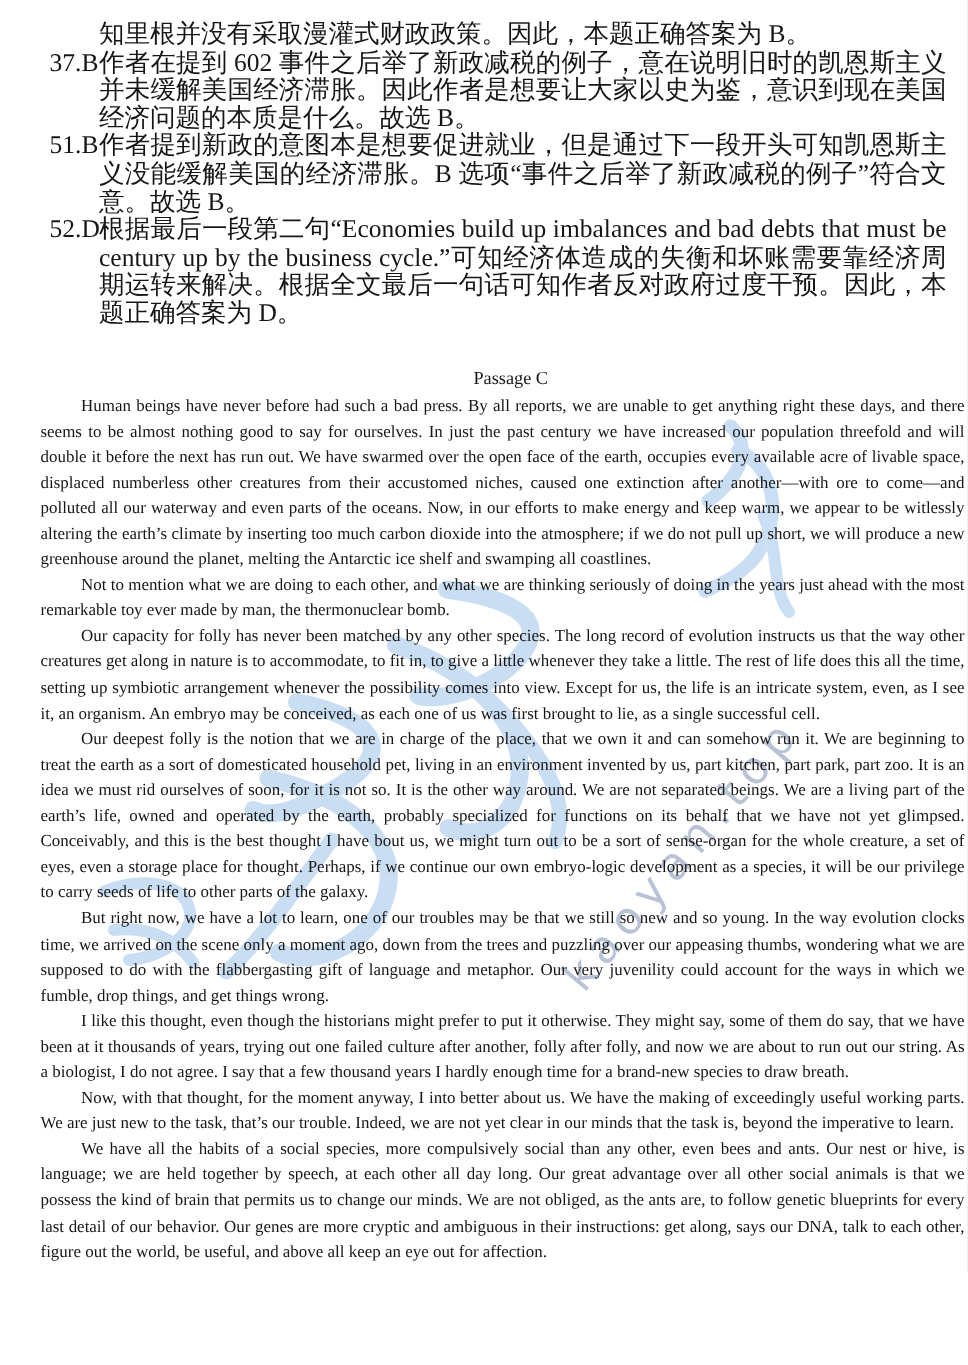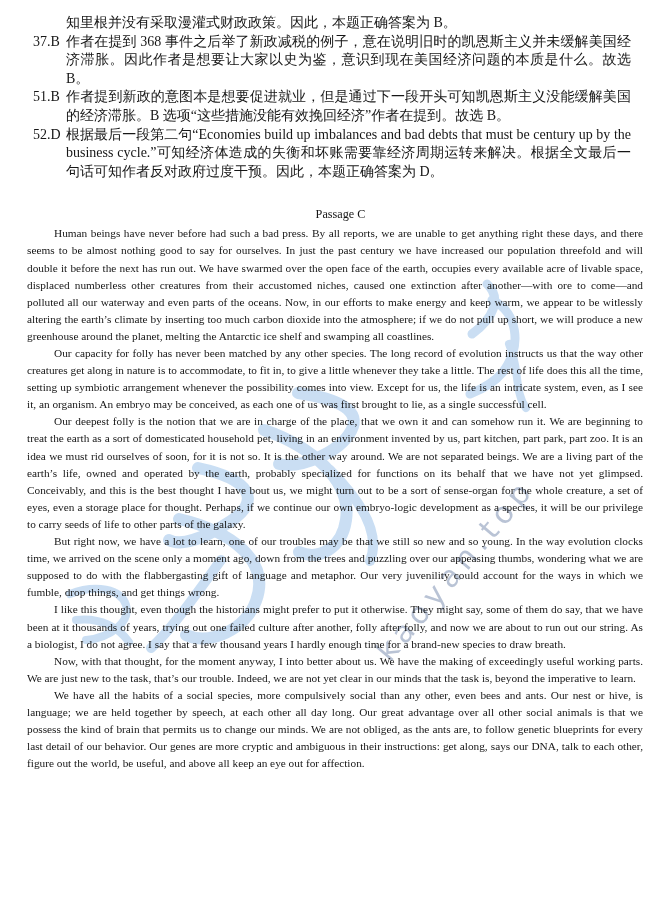--- a/index.html
+++ b/index.html
@@ -37,21 +37,21 @@
   }
   .content {
     position: relative;
     z-index: 2;
   }
   .answers {
     margin: 14px 14px 0 33px;
   }
   .answer-item {
     display: flex;
-    font-size: 14px;
+    font-size: 17px;
     line-height: 18.6px;
   }
   .answer-num {
     flex: 0 0 33px;
     width: 33px;
   }
   .answer-text {
     flex: 1;
     text-align: justify;
     text-align-last: left;
@@ -103,36 +103,37 @@
 
   <div class="content">
 
     <section class="answers">
       <div class="answer-item">
         <span class="answer-num"></span>
         <span class="answer-text">知里根并没有采取漫灌式财政政策。因此，本题正确答案为 B。</span>
       </div>
       <div class="answer-item">
         <span class="answer-num">37.B</span>
-        <span class="answer-text">作者在提到 368 事件之后举了新政减税的例子，意在说明旧时的凯恩斯主义并未缓解美国经济滞胀。因此作者是想要让大家以史为鉴，意识到现在美国经济问题的本质是什么。故选 B。</span>
+        <span class="answer-text">作者在提到 602 事件之后举了新政减税的例子，意在说明旧时的凯恩斯主义并未缓解美国经济滞胀。因此作者是想要让大家以史为鉴，意识到现在美国经济问题的本质是什么。故选 B。</span>
       </div>
       <div class="answer-item">
         <span class="answer-num">51.B</span>
-        <span class="answer-text">作者提到新政的意图本是想要促进就业，但是通过下一段开头可知凯恩斯主义没能缓解美国的经济滞胀。B 选项“这些措施没能有效挽回经济”作者在提到。故选 B。</span>
+        <span class="answer-text">作者提到新政的意图本是想要促进就业，但是通过下一段开头可知凯恩斯主义没能缓解美国的经济滞胀。B 选项“事件之后举了新政减税的例子”符合文意。故选 B。</span>
       </div>
       <div class="answer-item">
         <span class="answer-num">52.D</span>
         <span class="answer-text">根据最后一段第二句“Economies build up imbalances and bad debts that must be century up by the business cycle.”可知经济体造成的失衡和坏账需要靠经济周期运转来解决。根据全文最后一句话可知作者反对政府过度干预。因此，本题正确答案为 D。</span>
       </div>
     </section>
 
     <h3 class="passage-heading">Passage C</h3>
 
     <section class="passage">
       <p class="para">Human beings have never before had such a bad press. By all reports, we are unable to get anything right these days, and there seems to be almost nothing good to say for ourselves. In just the past century we have increased our population threefold and will double it before the next has run out. We have swarmed over the open face of the earth, occupies every available acre of livable space, displaced numberless other creatures from their accustomed niches, caused one extinction after another—with ore to come—and polluted all our waterway and even parts of the oceans. Now, in our efforts to make energy and keep warm, we appear to be witlessly altering the earth’s climate by inserting too much carbon dioxide into the atmosphere; if we do not pull up short, we will produce a new greenhouse around the planet, melting the Antarctic ice shelf and swamping all coastlines.</p>
+      <p class="para">Not to mention what we are doing to each other, and what we are thinking seriously of doing in the years just ahead with the most remarkable toy ever made by man, the thermonuclear bomb.</p>
       <p class="para">Our capacity for folly has never been matched by any other species. The long record of evolution instructs us that the way other creatures get along in nature is to accommodate, to fit in, to give a little whenever they take a little. The rest of life does this all the time, setting up symbiotic arrangement whenever the possibility comes into view. Except for us, the life is an intricate system, even, as I see it, an organism. An embryo may be conceived, as each one of us was first brought to lie, as a single successful cell.</p>
       <p class="para">Our deepest folly is the notion that we are in charge of the place, that we own it and can somehow run it. We are beginning to treat the earth as a sort of domesticated household pet, living in an environment invented by us, part kitchen, part park, part zoo. It is an idea we must rid ourselves of soon, for it is not so. It is the other way around. We are not separated beings. We are a living part of the earth’s life, owned and operated by the earth, probably specialized for functions on its behalf that we have not yet glimpsed. Conceivably, and this is the best thought I have bout us, we might turn out to be a sort of sense-organ for the whole creature, a set of eyes, even a storage place for thought. Perhaps, if we continue our own embryo-logic development as a species, it will be our privilege to carry seeds of life to other parts of the galaxy.</p>
       <p class="para">But right now, we have a lot to learn, one of our troubles may be that we still so new and so young. In the way evolution clocks time, we arrived on the scene only a moment ago, down from the trees and puzzling over our appeasing thumbs, wondering what we are supposed to do with the flabbergasting gift of language and metaphor. Our very juvenility could account for the ways in which we fumble, drop things, and get things wrong.</p>
       <p class="para">I like this thought, even though the historians might prefer to put it otherwise. They might say, some of them do say, that we have been at it thousands of years, trying out one failed culture after another, folly after folly, and now we are about to run out our string. As a biologist, I do not agree. I say that a few thousand years I hardly enough time for a brand-new species to draw breath.</p>
       <p class="para">Now, with that thought, for the moment anyway, I into better about us. We have the making of exceedingly useful working parts. We are just new to the task, that’s our trouble. Indeed, we are not yet clear in our minds that the task is, beyond the imperative to learn.</p>
       <p class="para">We have all the habits of a social species, more compulsively social than any other, even bees and ants. Our nest or hive, is language; we are held together by speech, at each other all day long. Our great advantage over all other social animals is that we possess the kind of brain that permits us to change our minds. We are not obliged, as the ants are, to follow genetic blueprints for every last detail of our behavior. Our genes are more cryptic and ambiguous in their instructions: get along, says our DNA, talk to each other, figure out the world, be useful, and above all keep an eye out for affection.</p>
     </section>
 
   </div>
 </div>

